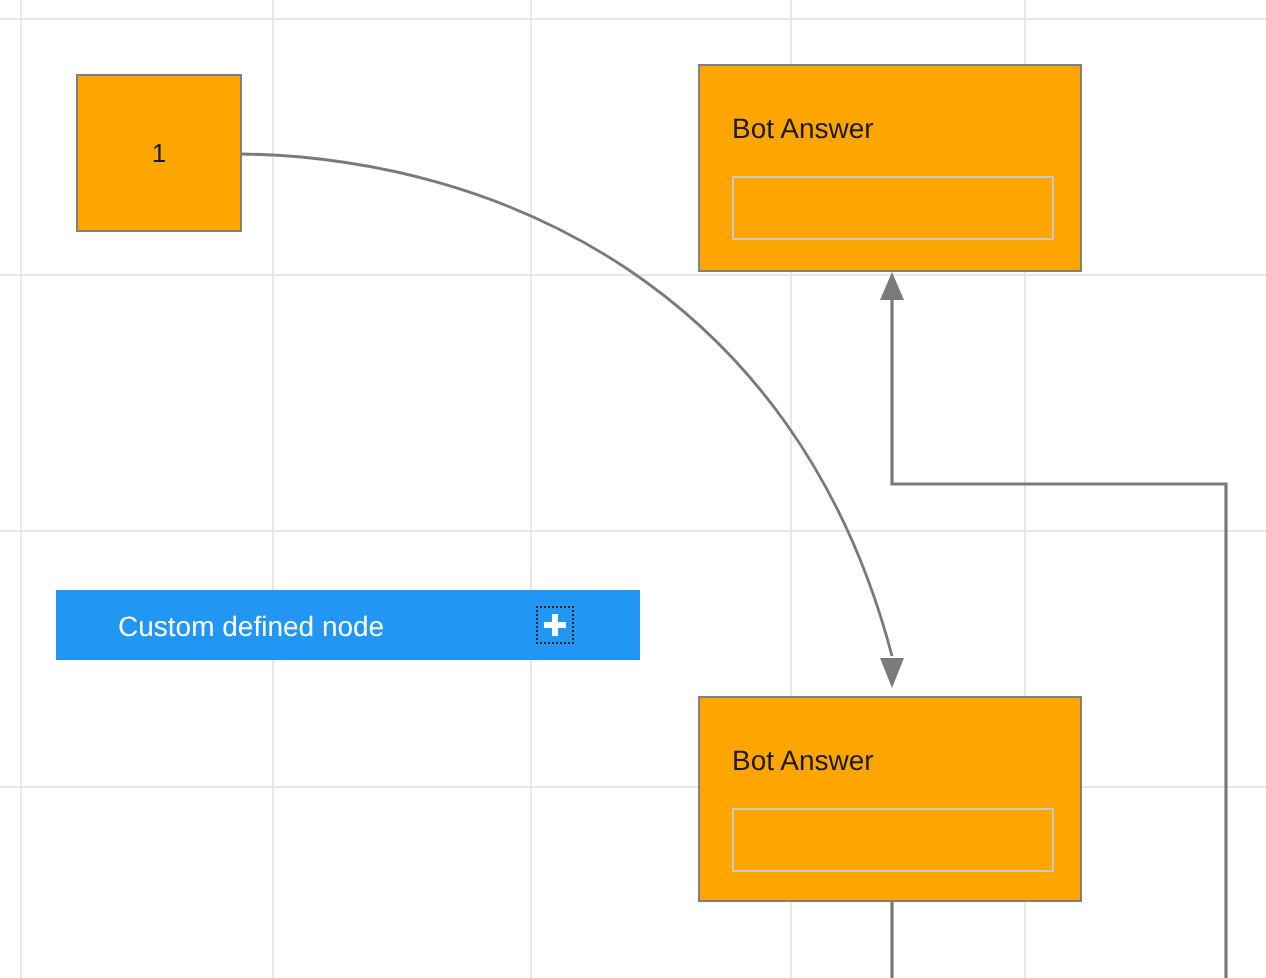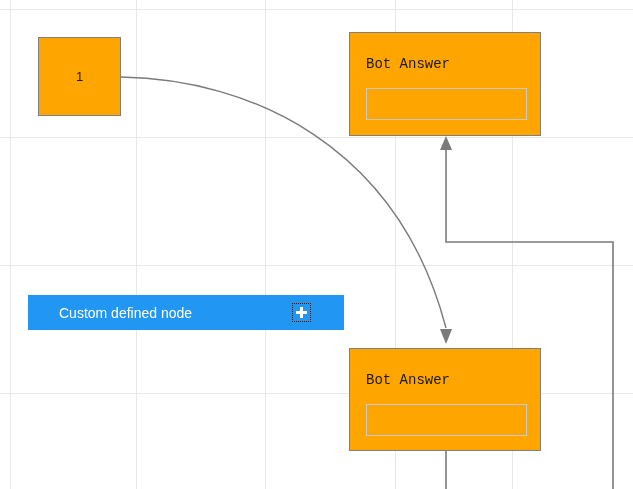--- a/index.html
+++ b/index.html
@@ -73,38 +73,37 @@
     padding: 0;
   }
   .node-card-title {
     position: absolute;
     left: 16px;
     top: 24px;
     font-size: 14px;
     color: #1a1a1a;
     line-height: 1;
     white-space: nowrap;
-    font-family: Liberation Mono, monospace;
   }
   .node-card-slot {
     position: absolute;
     left: 16px;
     right: 13px;
     top: 55px;
     height: 32px;
     box-sizing: border-box;
     border: 1px solid #c9c9c9;
     background: transparent;
   }
   
   #palette-bar {
     position: absolute;
     left: 28px;
     top: 295px;
-    width: 316px;
+    width: 292px;
     height: 35px;
     background: #2196F3;
     display: flex;
     align-items: center;
     box-sizing: border-box;
     padding: 0 33px 0 31px;
   }
   #palette-label {
     flex: 1;
     color: #ffffff;

